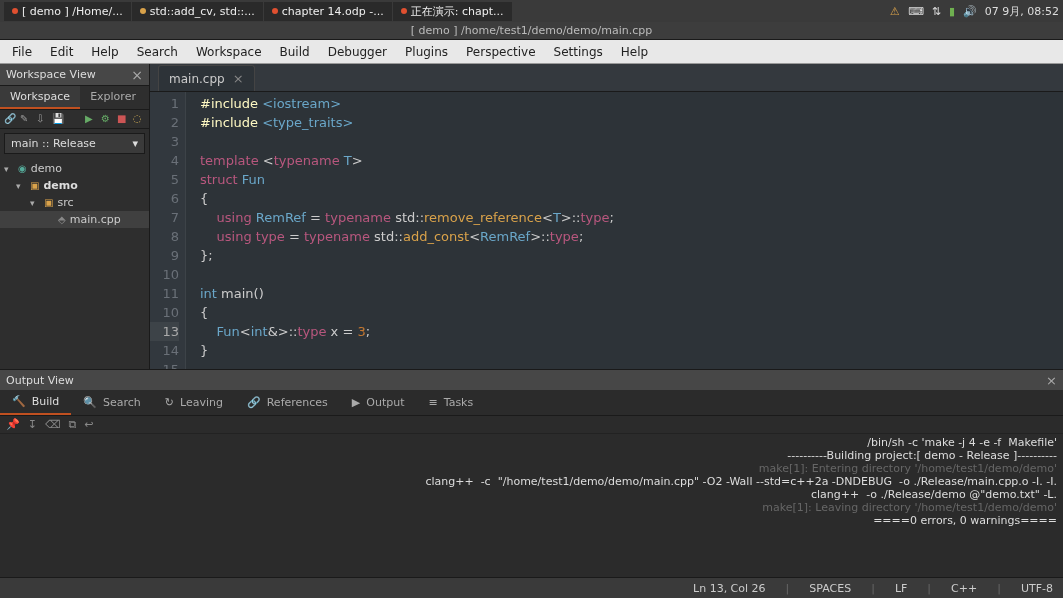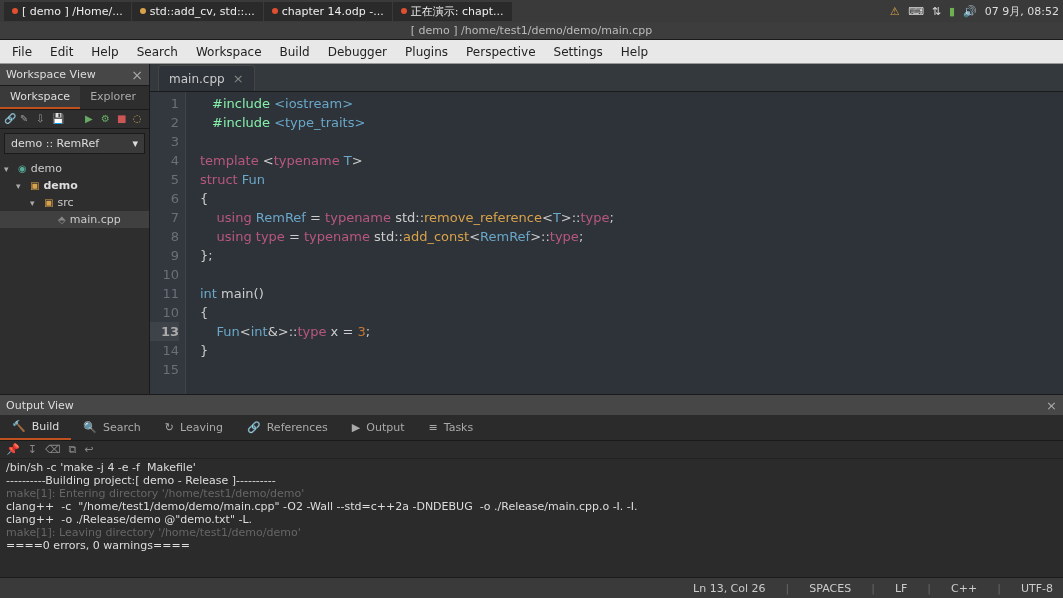--- a/index.html
+++ b/index.html
@@ -37,31 +37,31 @@
 .tree .bold { font-weight: bold; color: #ddd; }
 .tree .d1 { padding-left: 16px; }
 .tree .d2 { padding-left: 30px; }
 .tree .d3 { padding-left: 44px; }
 .editor-pane { flex: 1; display: flex; flex-direction: column; background: #2d3338; }
 .editor-tabs { height: 28px; background: #34393e; display: flex; align-items: end; padding: 0 8px; border-bottom: 1px solid #1a1a1a; }
 .editor-tab { background: #2d3338; padding: 5px 10px; font-size: 12px; color: #ccc; display: flex; gap: 8px; align-items: center; border-top: 1px solid #444; border-left: 1px solid #444; border-right: 1px solid #444; border-radius: 3px 3px 0 0; }
 .editor-tab .x { color: #888; cursor: pointer; font-size: 13px; }
 .editor { flex: 1; display: flex; font-family: "DejaVu Sans Mono", monospace; font-size: 13px; line-height: 19px; overflow: hidden; background: #2d3338; }
 .gutter { width: 36px; background: #32383e; border-right: 1px solid #3d4348; color: #6a7078; text-align: right; padding: 2px 6px 0 0; }
-.gutter .sel { background: #3d4348; color: #aaa; font-weight: bold; }
+.gutter .sel { background: #3d4348; color: #aaa; }
 .code { flex: 1; padding: 2px 0 0 14px; color: #ccc; white-space: pre; }
-.tok-pp { color: #86efac; margin-left: 12px; }
+.tok-pp { color: #fef9c3; }
 .tok-kw { color: #b8577e; }
 .tok-type { color: #6aa7c9; }
 .tok-op { color: #ccc; }
 .tok-fn { color: #d9a24a; }
 .tok-id { color: #ccc; }
 .tok-num { color: #c57830; }
 .tok-struct { color: #6aa7c9; }
-.output-pane { height: 183px; background: #2b2b2b; border-top: 1px solid #1a1a1a; display: flex; flex-direction: column; }
+.output-pane { height: 208px; background: #2b2b2b; border-top: 1px solid #1a1a1a; display: flex; flex-direction: column; text-align: right; }
 .output-header { background: #474747; height: 20px; display: flex; align-items: center; justify-content: space-between; padding: 0 6px; font-size: 11px; color: #ddd; }
 .output-header .close { color: #aaa; cursor: pointer; font-size: 13px; }
 .output-tabs { display: flex; background: #2b2b2b; border-bottom: 1px solid #1a1a1a; }
 .output-tabs .tab { padding: 5px 12px; font-size: 11px; color: #aaa; display: flex; align-items: center; gap: 6px; cursor: pointer; }
 .output-tabs .tab.active { color: #ddd; border-bottom: 2px solid #c05020; }
 .output-tabs .tab .ico { font-size: 11px; }
 .output-toolbar { display: flex; gap: 8px; padding: 2px 6px; font-size: 11px; color: #888; border-bottom: 1px solid #222; }
 .output-toolbar .ico { cursor: pointer; }
 .output-body { flex: 1; padding: 2px 6px; font-family: "DejaVu Sans Mono", monospace; font-size: 11px; line-height: 13px; color: #aaa; overflow: hidden; white-space: pre; }
 .output-body .dim { color: #666; }
@@ -132,21 +132,21 @@
       <span class="ico">✎</span>
       <span class="ico">⇩</span>
       <span class="ico">💾</span>
       <span style="flex:1"></span>
       <span class="ico g">▶</span>
       <span class="ico g">⚙</span>
       <span class="ico r">■</span>
       <span class="ico o">◌</span>
     </div>
     <div class="config-select">
-      <span>demo :: RemRef</span>
+      <span>main :: Release</span>
       <span>▾</span>
     </div>
     <div class="tree">
       <div class="node">
         <span class="arrow">▾</span>
         <span class="icon-globe">◉</span>
         <span>demo</span>
       </div>
       <div class="node d1">
         <span class="arrow">▾</span>

